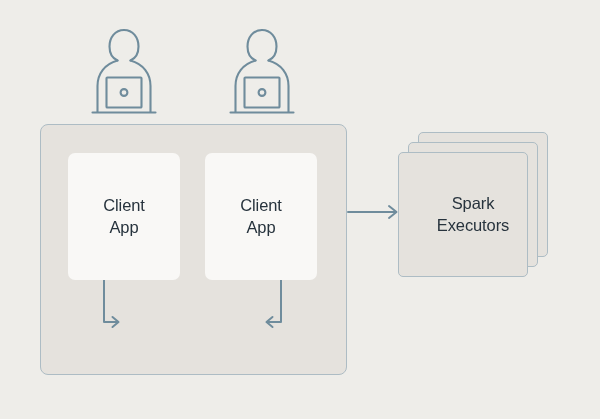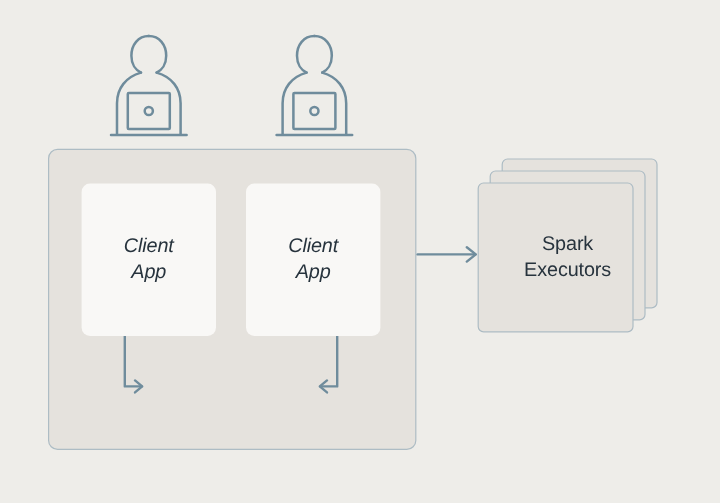--- a/index.html
+++ b/index.html
@@ -53,21 +53,20 @@
   }
   #client-app-1 { left: 68px; top: 153px; }
   #client-app-2 { left: 205px; top: 153px; }
   .client-card .card-label {
     font-size: 16.5px;
     line-height: 1.32;
     color: #27333d;
     text-align: center;
     letter-spacing: -0.1px;
     white-space: pre-line;
-    font-style: italic;
   }
   
   #spark-driver-label {
     position: absolute;
     left: 120px;
     top: 312px;
     width: 146px;
     text-align: center;
     font-size: 15.5px;
     color: #27333d;

